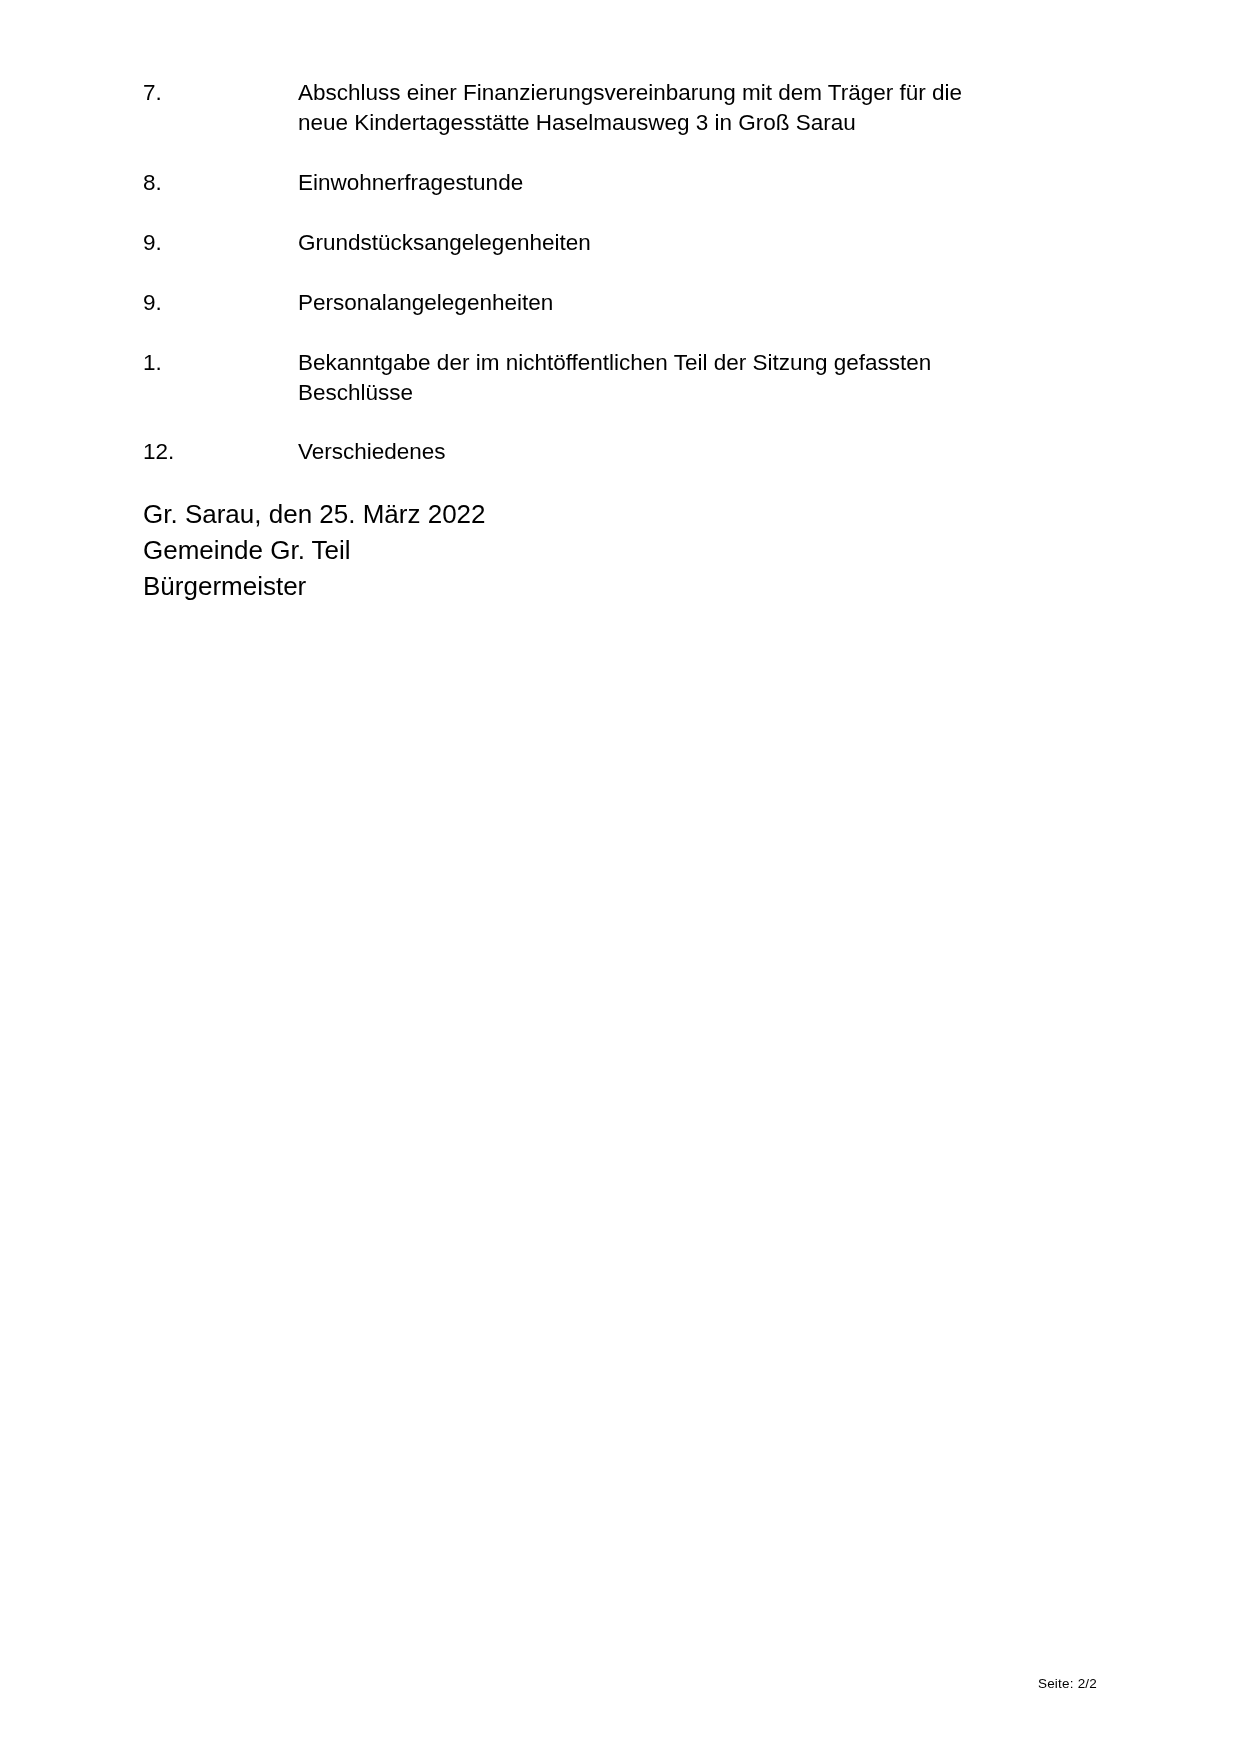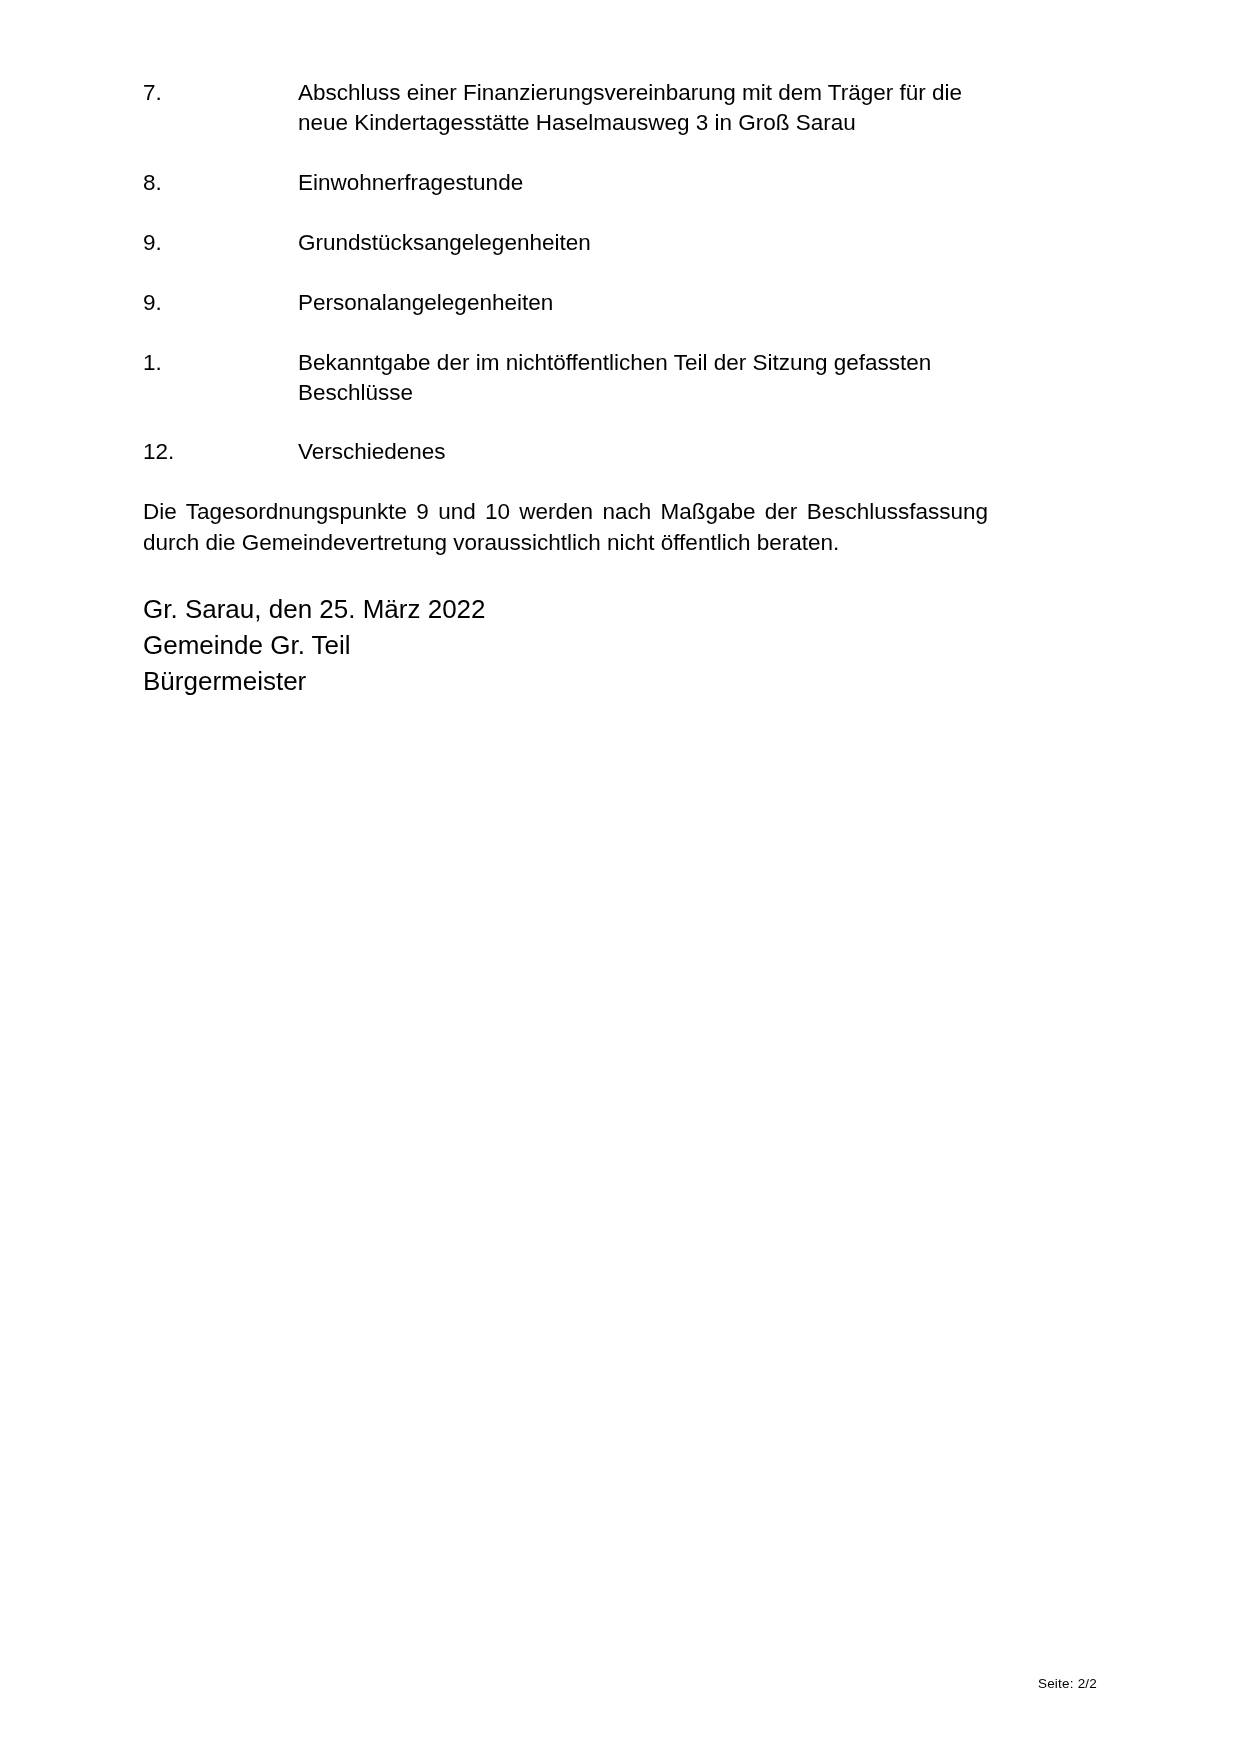--- a/index.html
+++ b/index.html
@@ -100,21 +100,20 @@
     <div class="agenda-item">
       <span class="num">1.</span>
       <span class="txt">Bekanntgabe der im nichtöffentlichen Teil der Sitzung gefassten Beschlüsse</span>
     </div>
 
     <div class="agenda-item">
       <span class="num">12.</span>
       <span class="txt">Verschiedenes</span>
     </div>
 
-    <p class="note">Die Tagesordnungspunkte 9 und 10 werden nach Maßgabe der Beschlussfassung durch die Gemeindevertretung voraussichtlich nicht öffentlich beraten.</p>
 
     <div class="signature">
       <div>Gr. Sarau, den 25. März 2022</div>
       <div>Gemeinde Gr. Teil</div>
       <div>Bürgermeister</div>
     </div>
 
   </div>
 
   <div class="footer">Seite: 2/2</div>

